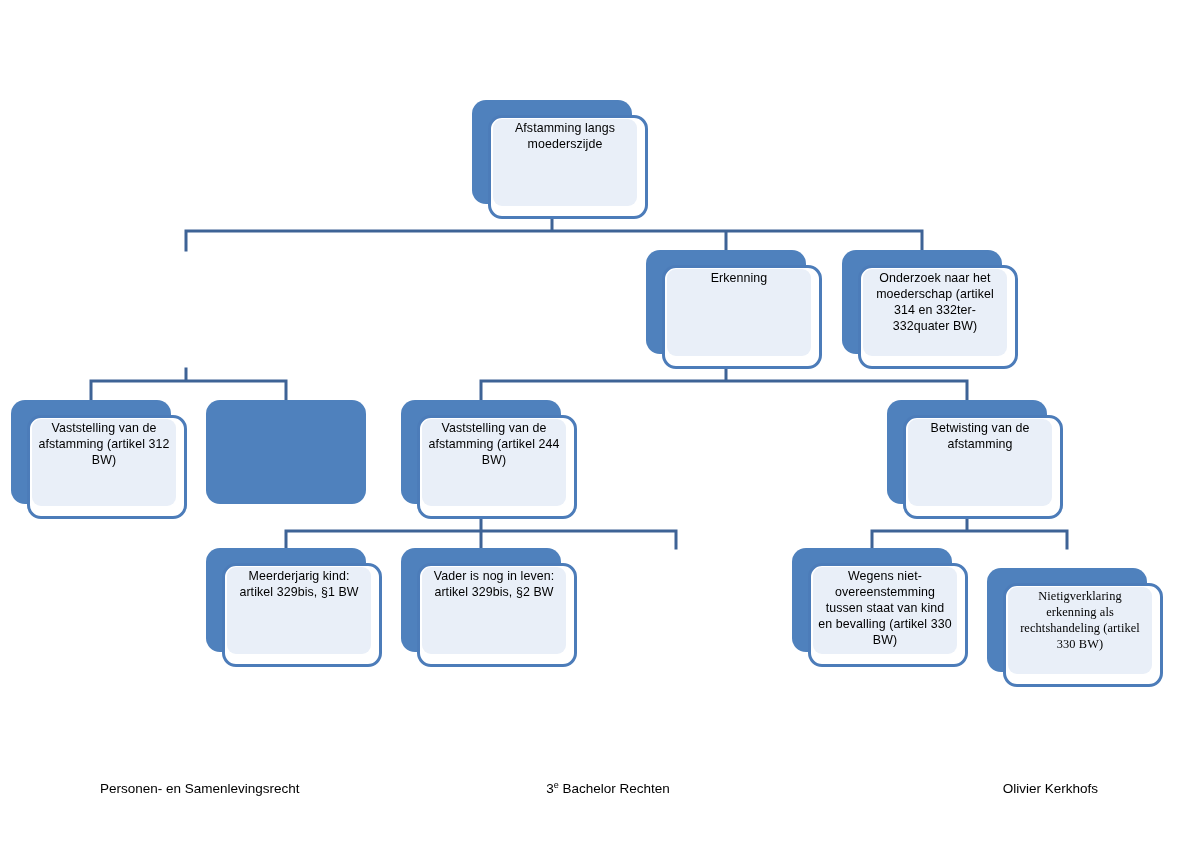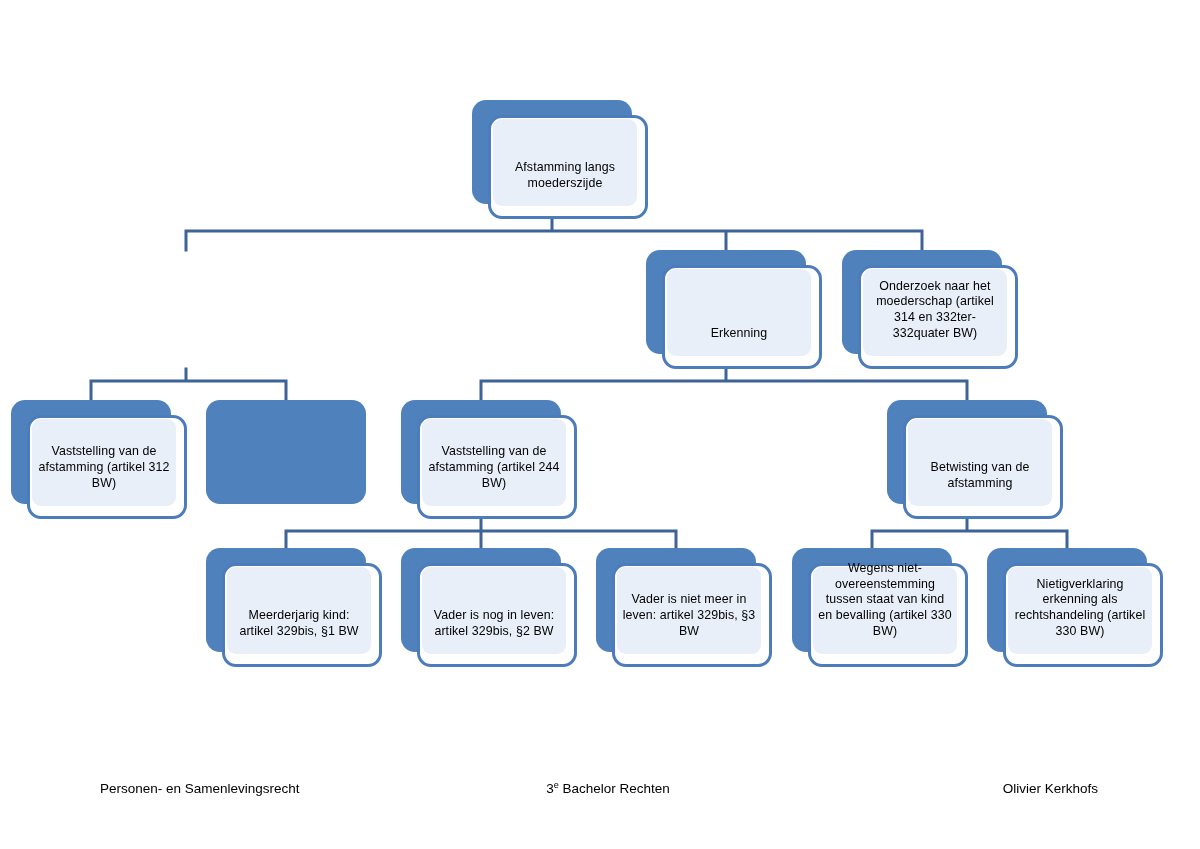--- a/index.html
+++ b/index.html
@@ -19,22 +19,22 @@
   .node .card {
     position: absolute; left: 16px; top: 15px;
     width: 160px; height: 104px; box-sizing: border-box;
     background: #ffffff;
     border: 3.5px solid var(--card-border);
     border-radius: 14px;
   }
   .node .panel {
     position: absolute; left: 2px; top: 1px; right: 8px; bottom: 10px;
     background: var(--panel-fill); border-radius: 9px;
-    display: flex; align-items: flex-end; justify-content: center;
-    padding: 14px 5px;
+    display: flex; align-items: flex-start; justify-content: center;
+    padding: 2px 5px;
   }
   .node .label {
     font-size: 12.4px; line-height: 1.28; text-align: center;
     letter-spacing: 0.1px;
   }
   .footer { position: absolute; left: 0; top: 779px; width: 1200px; height: 22px; font-size: 13.5px; }
   .footer .f-left  { position: absolute; left: 100px; top: 2px; }
   .footer .f-center{ position: absolute; left: 0; right: 0; top: 2px; text-align: center; margin-left: 16px; }
   .footer .f-right { position: absolute; right: 102px; top: 2px; }
   .footer sup { font-size: 9px; vertical-align: super; line-height: 0; }
@@ -111,37 +111,29 @@
       </div>
     </div>
     <div class="node" style="left: 401px; top: 548px;">
       <div class="back"></div>
       <div class="card">
         <div class="panel">
           <span class="label">Vader is nog in leven: artikel 329bis, §2 BW</span>
         </div>
       </div>
     </div>
-    <div class="node" style="left: 596px; top: 548px;">
-      <div class="back"></div>
-      <div class="card">
-        <div class="panel">
-          <span class="label">Vader is niet meer in leven: artikel 329bis, §3 BW</span>
-        </div>
-      </div>
-    </div>
     <div class="node" style="left: 792px; top: 548px;">
       <div class="back"></div>
       <div class="card">
         <div class="panel">
           <span class="label">Wegens niet-overeenstemming tussen staat van kind en bevalling (artikel 330 BW)</span>
         </div>
       </div>
     </div>
-    <div class="node" style="left: 987px; top: 548px;">
+    <div class="node" style="left: 987px; top: 568px; font-family: Liberation Serif, serif;">
       <div class="back"></div>
       <div class="card">
         <div class="panel">
           <span class="label">Nietigverklaring erkenning als rechtshandeling (artikel 330 BW)</span>
         </div>
       </div>
     </div>
   </div>
 
 <div class="footer">

